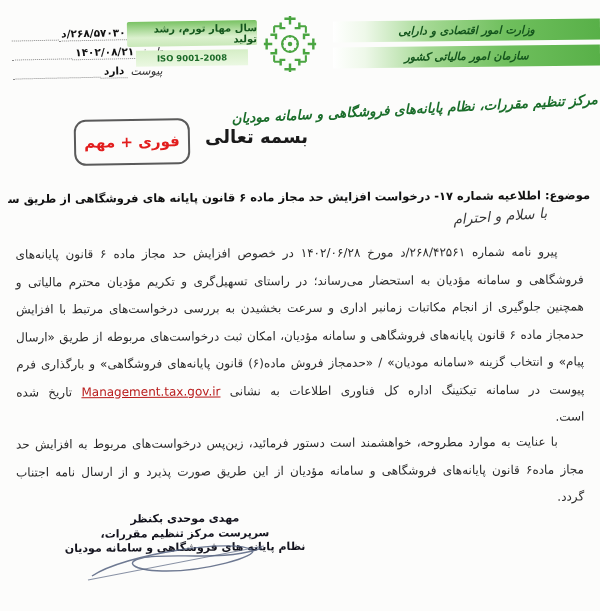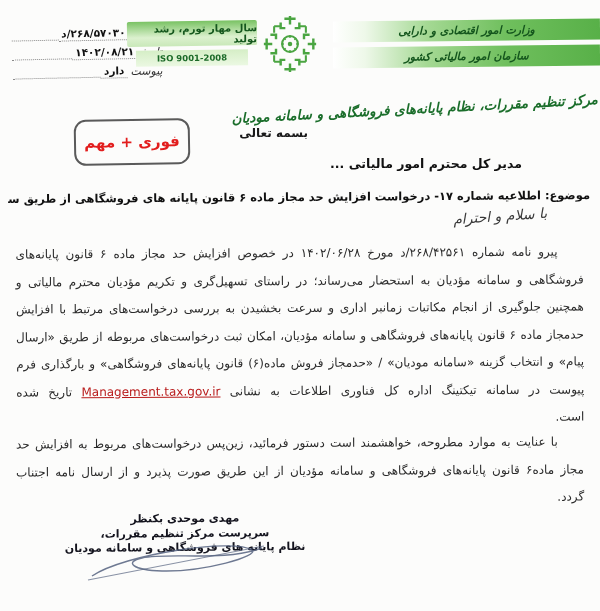--- a/index.html
+++ b/index.html
@@ -27,21 +27,21 @@
     display:flex;align-items:center;justify-content:center;
     color:#14561d;font-style:italic;font-weight:bold;font-size:11px;transform:rotate(-0.6deg);}
   .bar-right.b1{top:20px;}
   .bar-right.b2{top:46px;}
 
   .logo-wrap{position:absolute;left:262px;top:13px;width:56px;height:62px;}
 
   
   .center-name{position:absolute;right:2px;top:99px;width:306px;text-align:center;
     color:#1b6e2b;font-size:13.5px;font-style:italic;font-weight:bold;transform:rotate(-3deg);white-space:nowrap;}
-  .besmeh{position:absolute;right:292px;top:126px;font-weight:bold;font-size:12px;color:#1a1a1a;white-space:nowrap;}
+  .besmeh{position:absolute;right:292px;top:126px;font-weight:bold;font-size:18px;color:#1a1a1a;white-space:nowrap;}
   .stamp{position:absolute;left:74px;top:119px;width:112px;height:42px;border:2px solid #5a5a5a;border-radius:12px;
     display:flex;align-items:center;justify-content:center;color:#e21d1d;font-weight:bold;font-size:15px;transform:rotate(-1deg);}
   .recipient{position:absolute;right:78px;top:156px;font-weight:bold;font-size:12.5px;color:#111;white-space:nowrap;}
   .subject{position:absolute;right:10px;left:8px;top:190px;font-weight:bold;font-size:11.5px;color:#111;
     text-align:right;white-space:nowrap;overflow:hidden;transform:rotate(-0.4deg);}
   .salutation{position:absolute;right:53px;top:208px;font-size:14px;font-style:italic;color:#3a3a3a;
     transform:rotate(-4deg);white-space:nowrap;}
 
   
   .para{position:absolute;right:16px;left:16px;font-size:12px;line-height:27.5px;color:#2b2b2b;
@@ -110,21 +110,20 @@
   <div class="bar-right b2">سازمان امور مالیاتی کشور</div>
 
   <div class="center-name">مرکز تنظیم مقررات، نظام پایانه‌های فروشگاهی و سامانه مودیان</div>
 
   <div class="besmeh">بسمه تعالی</div>
 
   <div class="stamp">
     <span>فوری + مهم</span>
   </div>
 
-  <div class="recipient">مدیر کل محترم امور مالیاتی ...</div>
 
   <div class="subject">موضوع: اطلاعیه شماره ۱۷- درخواست افزایش حد مجاز ماده ۶ قانون پایانه های فروشگاهی از طریق سامانه تیکتینگ</div>
 
   <div class="salutation">با سلام و احترام</div>
 
   <div class="para" id="para1">
     <div class="ln indent">پیرو نامه شماره ۲۶۸/۴۲۵۶۱/د مورخ ۱۴۰۲/۰۶/۲۸ در خصوص افزایش حد مجاز ماده ۶ قانون پایانه‌های</div>
     <div class="ln">فروشگاهی و سامانه مؤدیان به استحضار می‌رساند؛ در راستای تسهیل‌گری و تکریم مؤدیان محترم مالیاتی و</div>
     <div class="ln">همچنین جلوگیری از انجام مکاتبات زمانبر اداری و سرعت بخشیدن به بررسی درخواست‌های مرتبط با افزایش</div>
     <div class="ln">حدمجاز ماده ۶ قانون پایانه‌های فروشگاهی و سامانه مؤدیان، امکان ثبت درخواست‌های مربوطه از طریق «ارسال</div>

